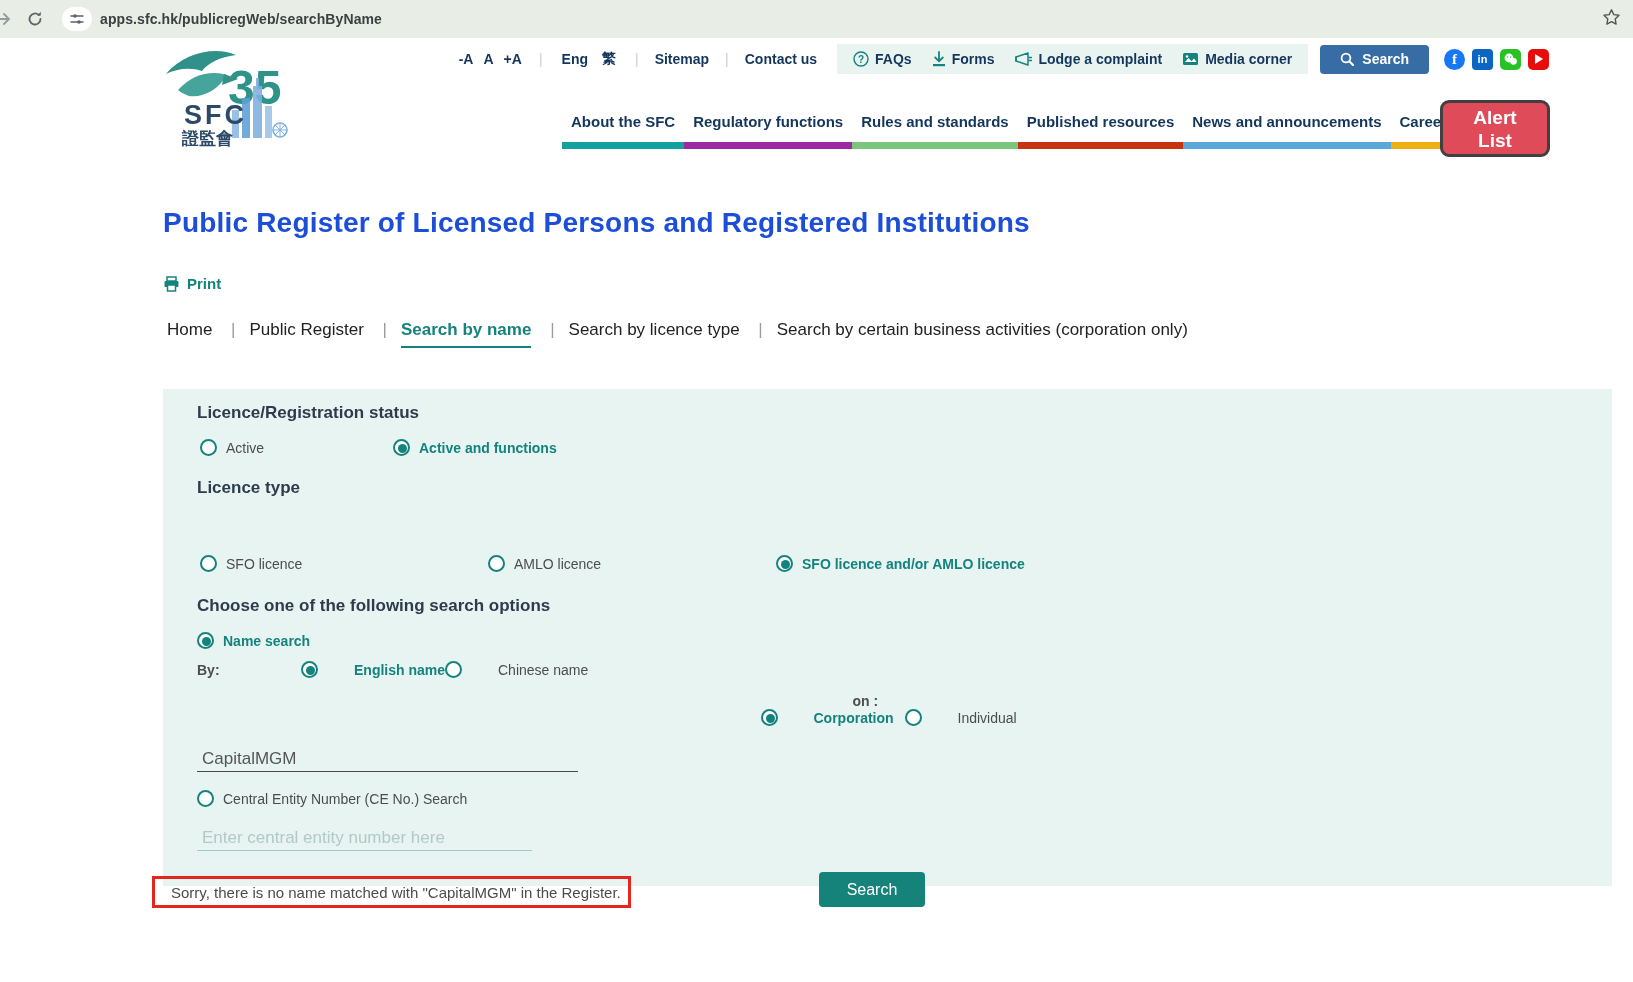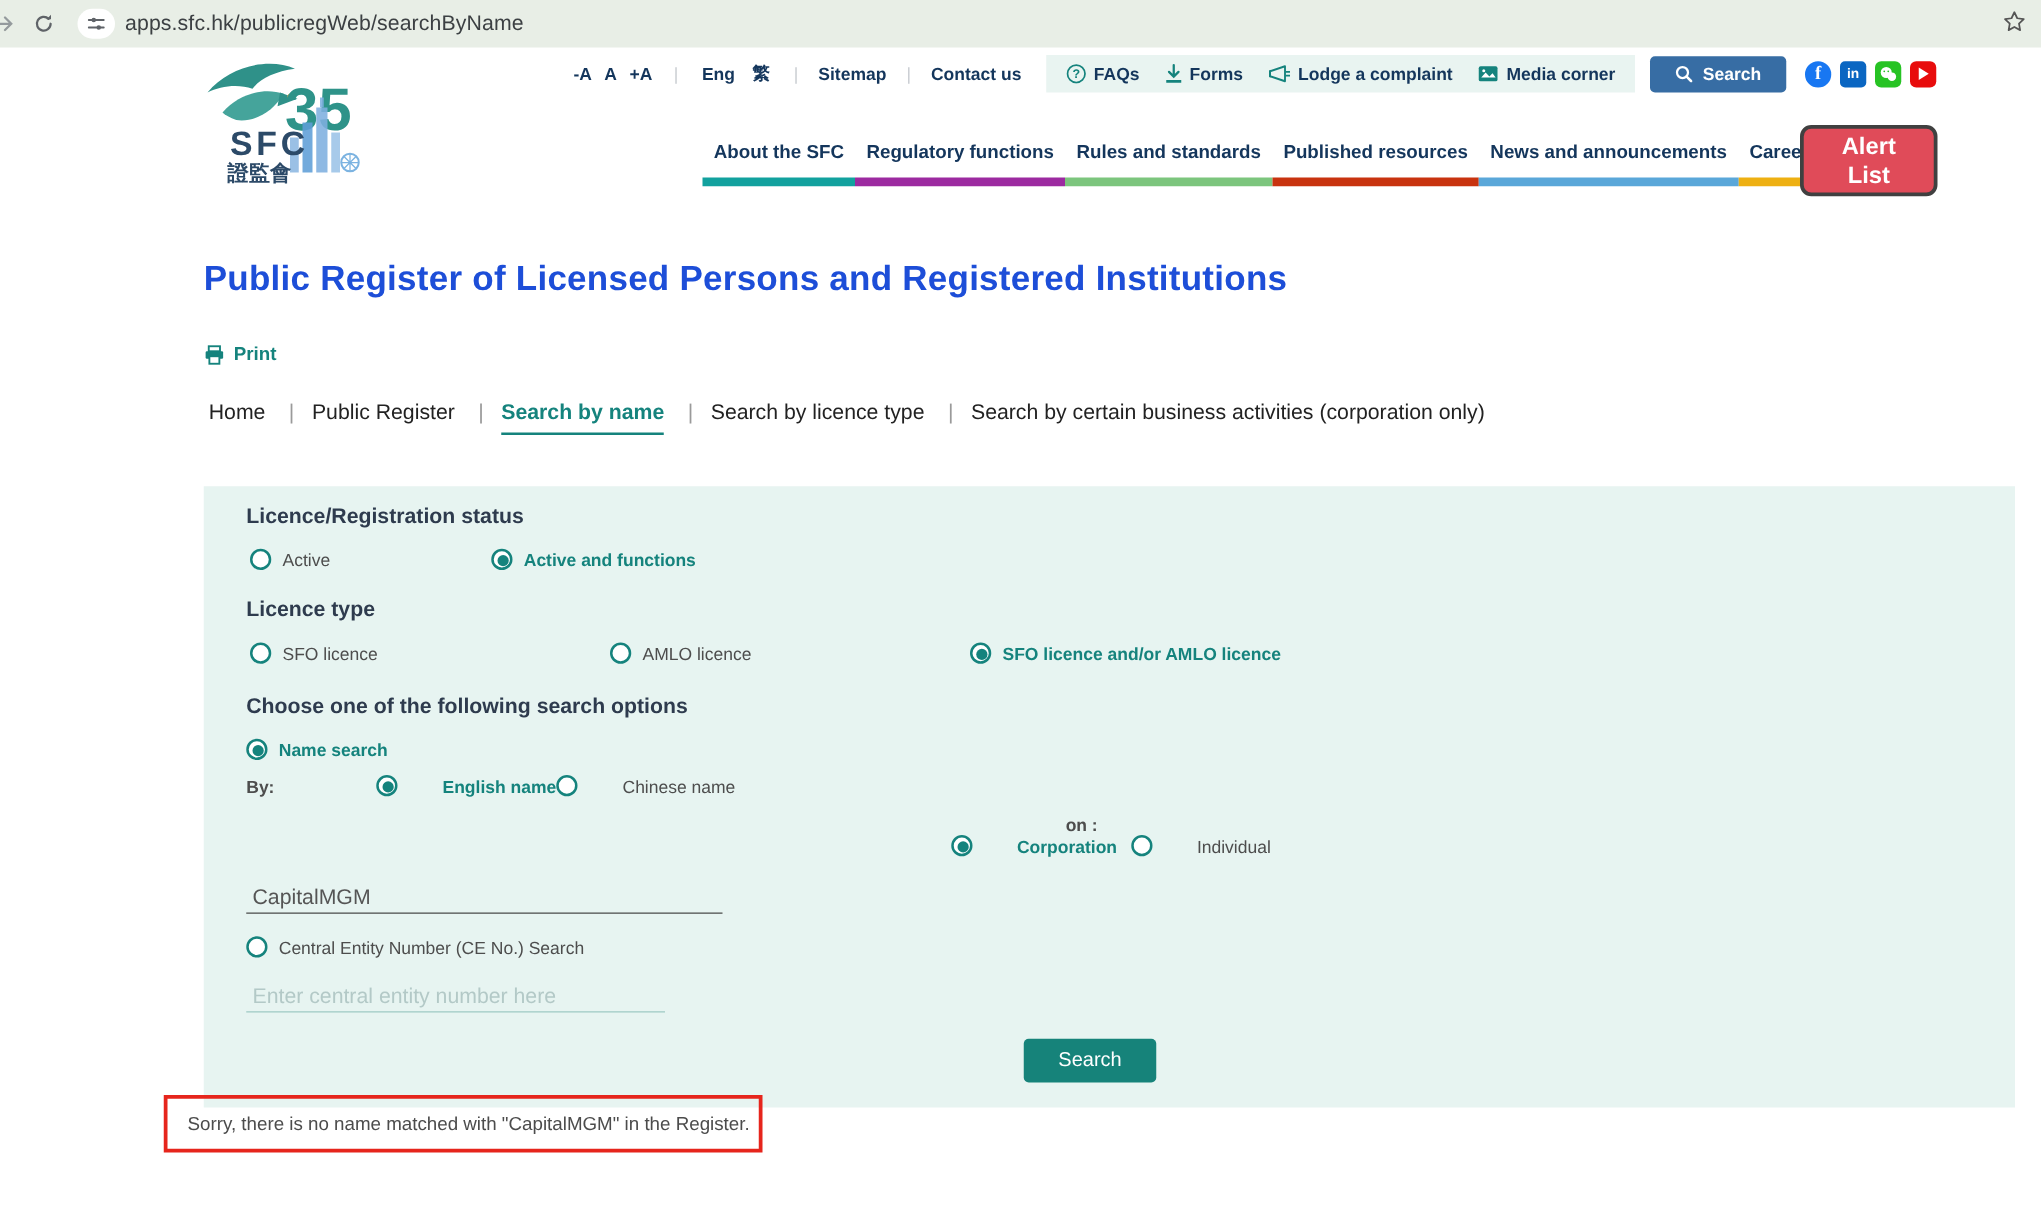--- a/index.html
+++ b/index.html
@@ -4,21 +4,21 @@
 <style>
   * { margin:0; padding:0; box-sizing:border-box; }
   html,body { width:1633px; height:982px; }
   body { font-family:"Liberation Sans", sans-serif; background:#ffffff; position:relative; overflow:hidden; }
 
   
   .chrome { position:absolute; top:0; left:0; width:1633px; height:38px; background:#e8eee6; display:flex; align-items:center; }
   .chrome .fwd { margin-left:-6px; opacity:.8; }
   .chrome .reload { margin-left:14px; cursor:pointer; }
   .site-badge { margin-left:18px; width:30px; height:24px; background:#ffffff; border-radius:12px; display:flex; align-items:center; justify-content:center; cursor:pointer; }
-  .url-text { margin-left:8px; font-size:17px; color:#3c4043; letter-spacing:.1px; }
+  .url-text { margin-left:8px; font-size:14px; color:#3c4043; letter-spacing:.1px;font-weight:bold; }
   .chrome .star { position:absolute; right:12px; top:8px; cursor:pointer; }
 
   
   .logo { position:absolute; left:160px; top:46px; }
 
   .utility { position:absolute; top:44px; right:84px; height:30px; display:flex; align-items:center; font-size:14px; font-weight:700; color:#14365c; }
   .utility .tsz { margin:0 5px; cursor:pointer; }
   .utility .sep { color:#c9cdd2; font-weight:400; margin:0 12px; }
   .utility .lang { margin:0 7px; cursor:pointer; }
   .utility .ulink { margin:0 4px; cursor:pointer; }
@@ -57,37 +57,37 @@
   .h-type { margin:22px 0 0 0; }
   .h-options { margin:24px 0 0 0; }
   .rrow { display:flex; align-items:center; }
   .row-status { margin:16px 0 0 3px; }
   .row-type { margin:16px 0 0 3px; }
   .row-name { margin:16px 0 0 0; }
   .row-by { margin:12px 0 0 0; }
   .row-on { margin:15px 0 0 0;flex-direction:column; }
   .row-ce { margin:18px 0 0 0; }
   .row-status .radio { width:193px; }
-  .row-type .radio { width:288px; }
+  .row-type .radio { width:288px;margin-top:41px; }
   .row-by .radio, .row-on .radio { width:144px;gap:36px; }
   .inline-lab { width:104px; font-size:14px; font-weight:700; color:#4d4d4d; }
   .radio { display:flex; align-items:center; gap:9px; cursor:pointer; }
   .rb { width:17px; height:17px; min-width:17px; border:2px solid #15837d; border-radius:50%; background:#fff; position:relative; }
   .radio.selected .rb::after { content:""; position:absolute; left:3px; top:3px; width:9px; height:9px; border-radius:50%; background:#15837d; }
   .rl { font-size:14px; color:#4d4d4d; white-space:nowrap; }
   .radio.selected .rl { color:#15837d; font-weight:700; }
 
   .name-input { display:block; margin-top:22px; width:381px; height:24px; background:transparent; border:none; border-bottom:1.5px solid #4a4a4a; font-size:17px; color:#555555; padding:0 0 2px 5px; font-family:inherit; outline:none; }
   .ce-input { display:block; margin-top:20px; width:335px; height:24px; background:transparent; border:none; border-bottom:1.5px solid #9ec9c4; font-size:17px; color:#555555; padding:0 0 2px 5px; font-family:inherit; outline:none; }
   .ce-input::placeholder { color:#b3c9c7; opacity:1; }
 
   .btn-search { display:block; margin:21px 0 0 622px; width:106px; height:35px; background:#16837a; color:#ffffff; border:none; border-radius:4px; font-size:16px; font-family:inherit; cursor:pointer; }
 
   
-  .result-box { position:absolute; left:131px; top:876px; width:479px; height:46px; border:3px solid #e6251c; display:flex; align-items:center; padding-left:16px; }
+  .result-box { position:absolute; left:152px; top:876px; width:479px; height:32px; border:3px solid #e6251c; display:flex; align-items:center; padding-left:16px; }
   .result-text { font-size:15px; color:#4c4c4c; white-space:nowrap; }
 
   svg { display:block; }
 </style>
 </head>
 <body>
 
 <div class="chrome">
   <span class="fwd">
     <svg width="18" height="18" viewBox="0 0 18 18">

